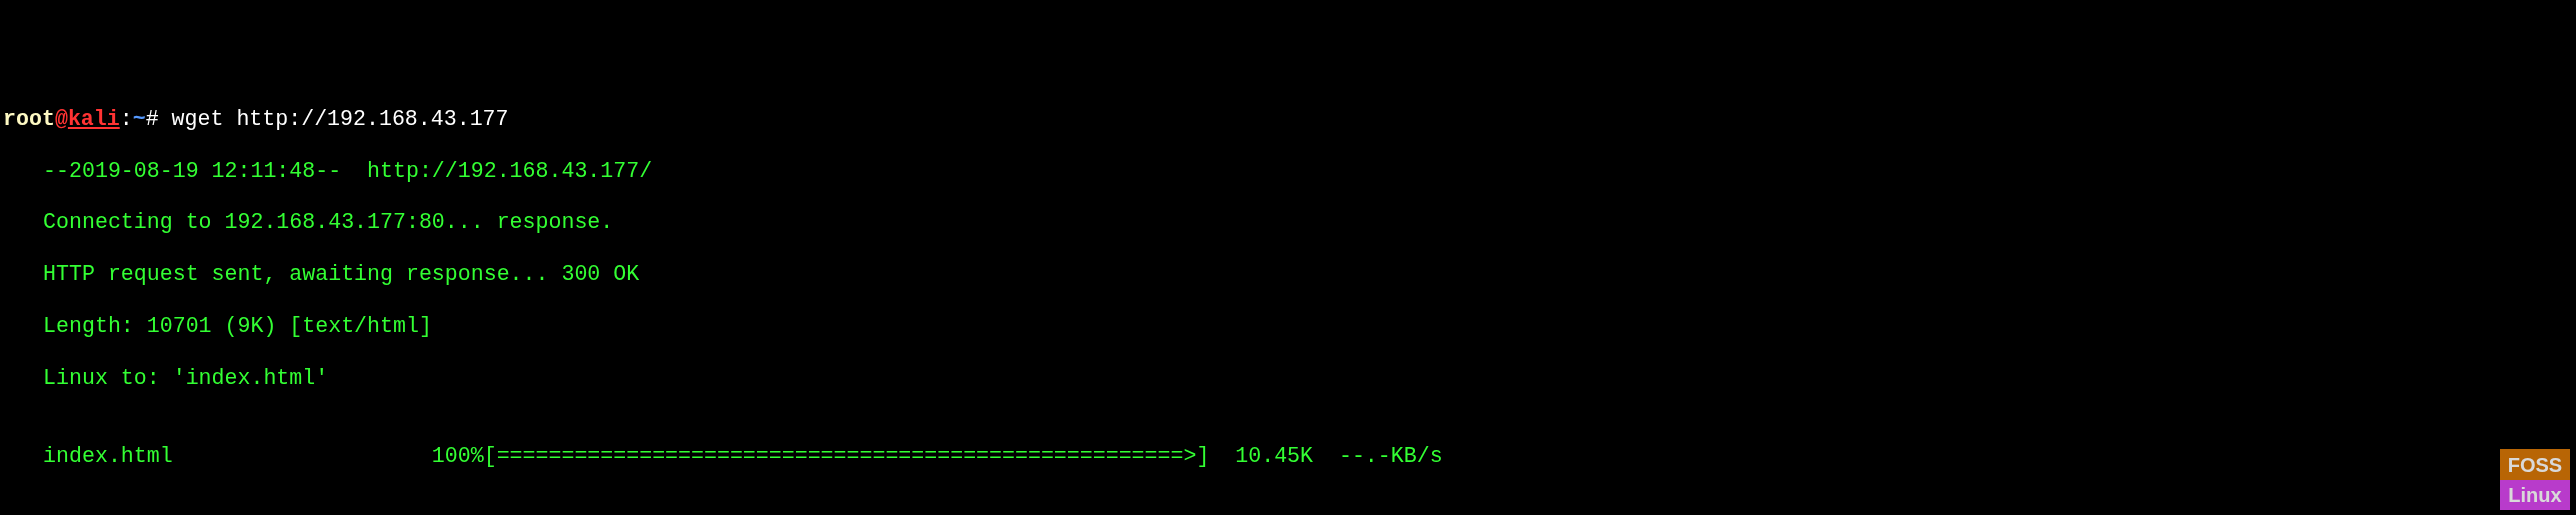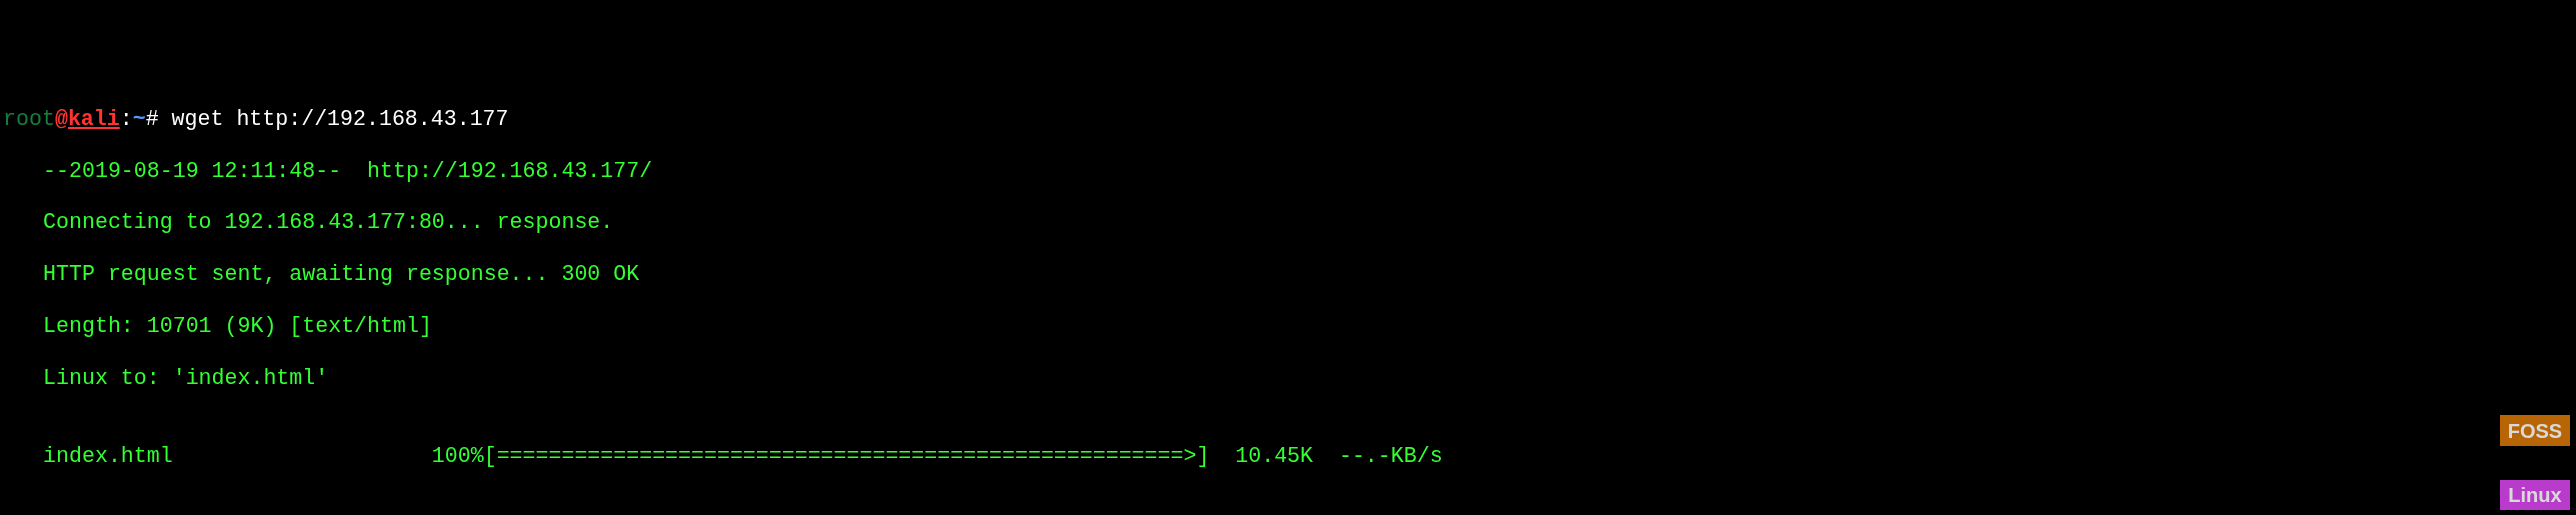--- a/index.html
+++ b/index.html
@@ -14,22 +14,22 @@
       line-height: 1.2;
       color: #33ff33;
       padding: 3.1px;
       white-space: pre;
       overflow: hidden;
       width: 2576px;
       height: 516px;
       position: relative;
     }
     .prompt-user {
-      color: #15803d;
-      font-weight: normal;
+      color: #fef9c3;
+      font-weight: bold;
     }
     .prompt-at {
       color: #ff3333;
       font-weight: bold;
     }
     .prompt-host {
       color: #ff3333;
       font-weight: bold;
       text-decoration: underline;
     }
@@ -57,21 +57,20 @@
     .watermark {
       position: absolute;
       right: 6.2px;
       bottom: 6.2px;
       display: flex;
       flex-direction: column;
       font-family: Arial, sans-serif;
       font-size: 20px;
       font-weight: bold;
       opacity: 0.85;
-      gap: 34px;
     }
     .watermark-top {
       background-color: #d97706;
       color: #ffffff;
       padding: 3.1px 7.7px;
       text-align: center;
     }
     .watermark-bottom {
       background-color: #d946ef;
       color: #ffffff;

